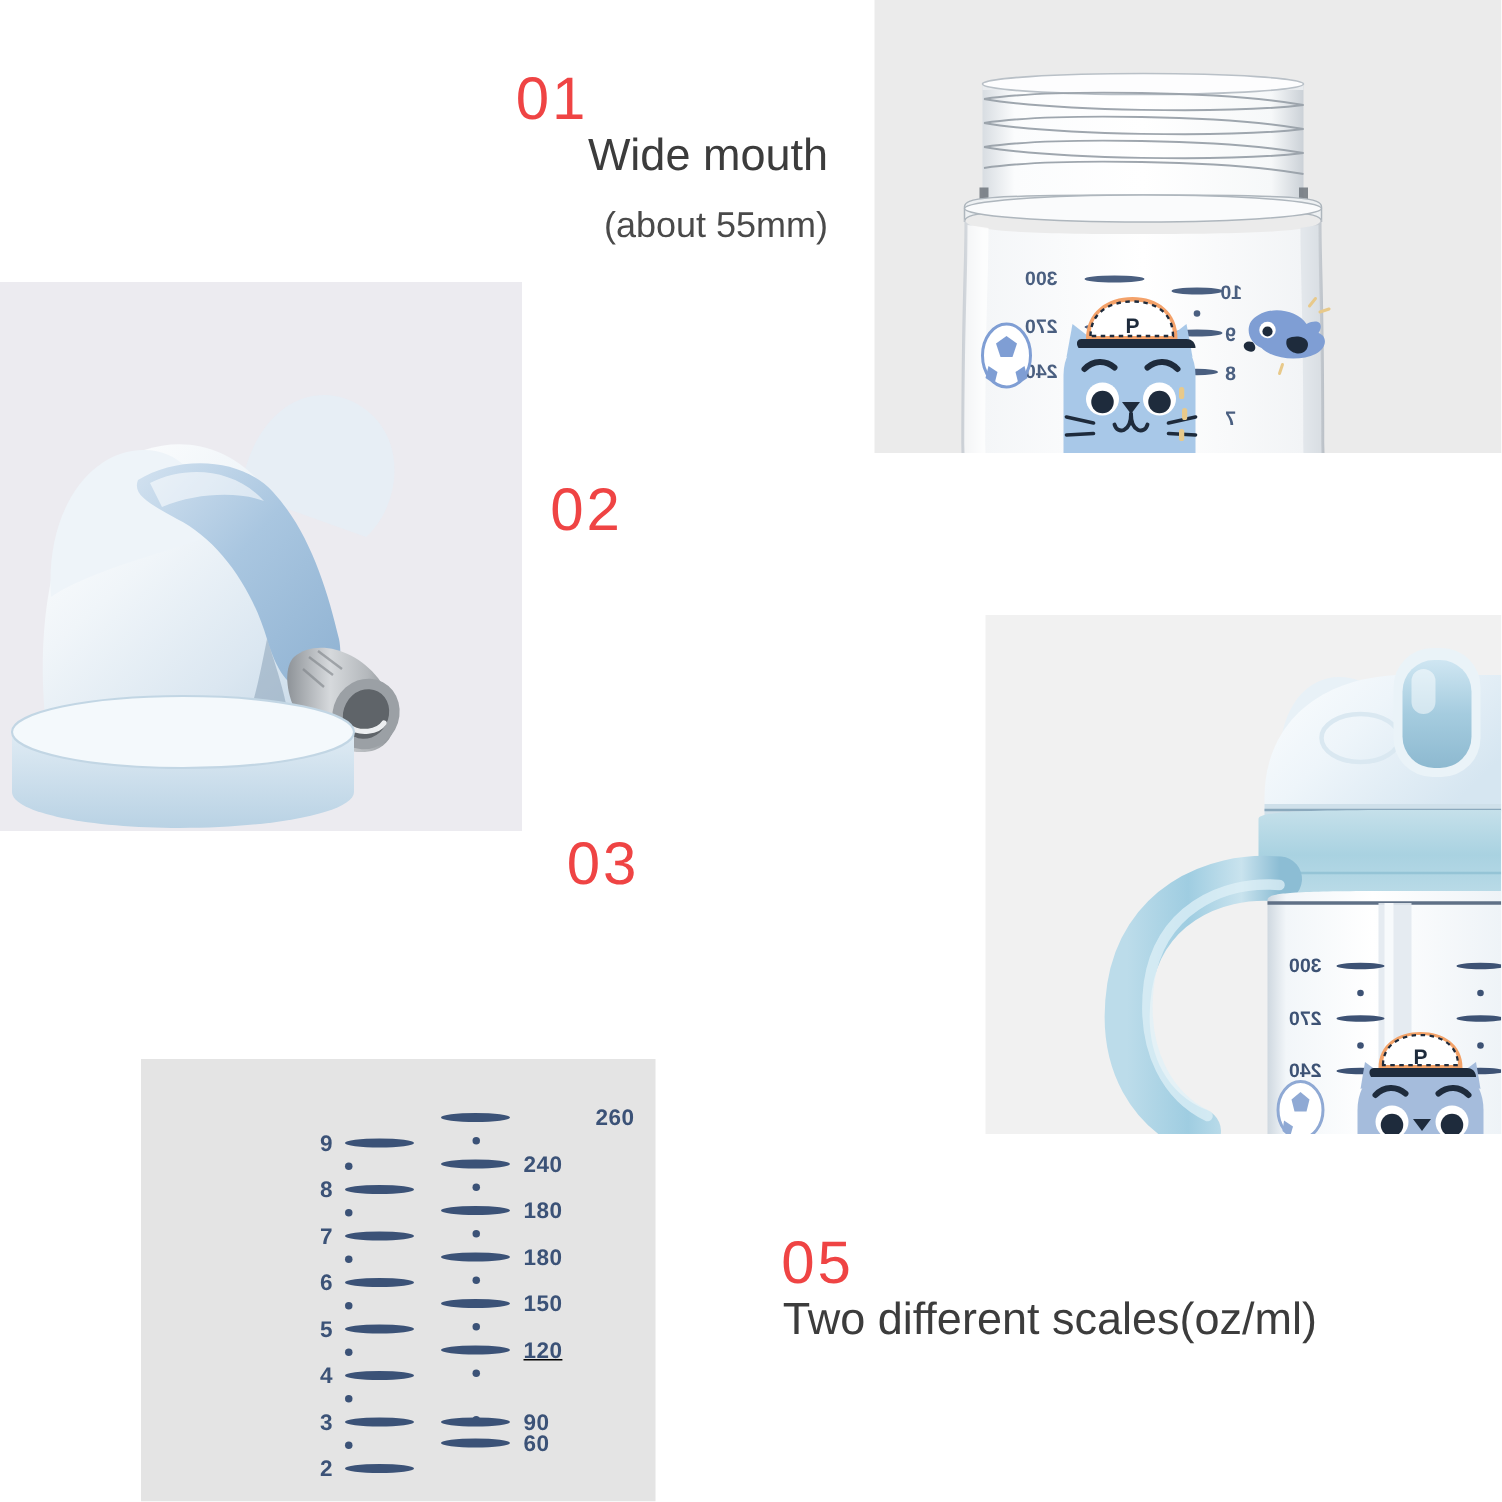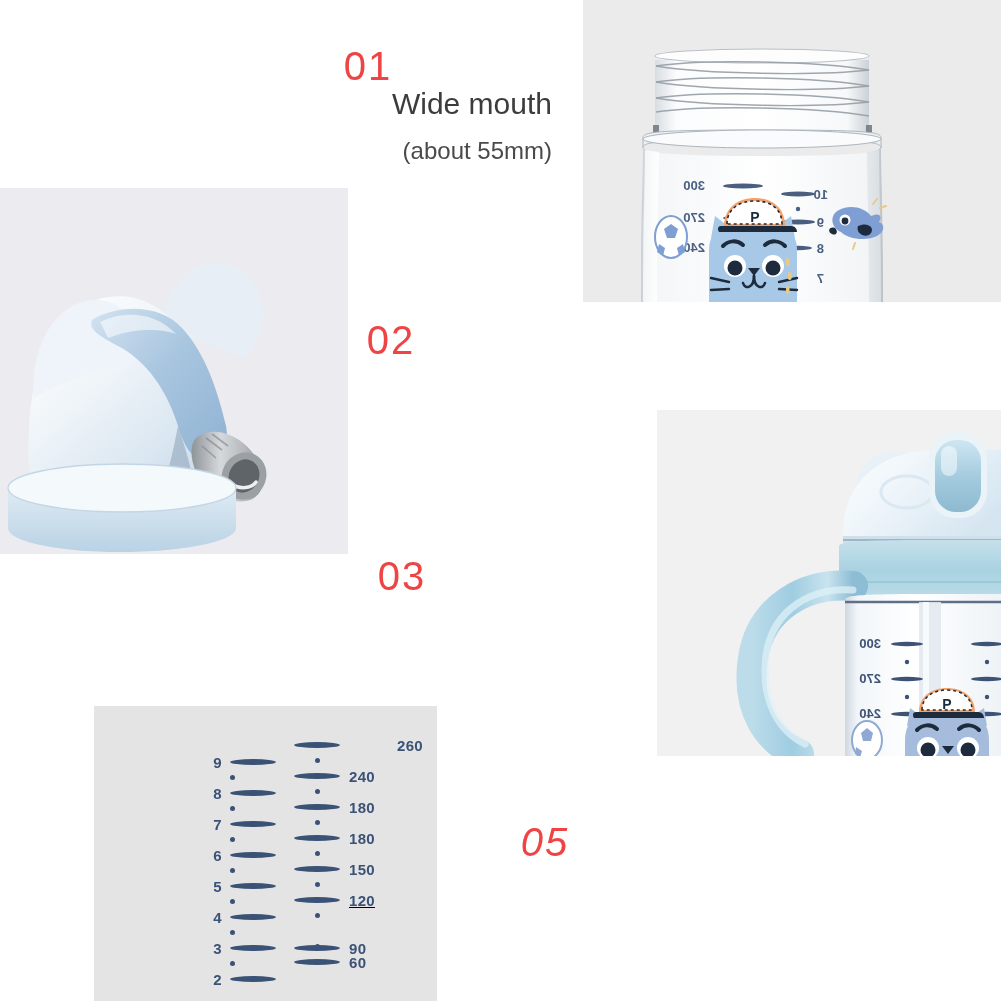--- a/index.html
+++ b/index.html
@@ -25,21 +25,21 @@
     font-weight:400;
     margin-top:16px;
   }
   #feat-01{left:252px;top:46px;width:300px;text-align:right;}
   #feat-01 .num{text-align:center;padding-right:68px;}
   #feat-02{left:230px;top:320px;width:440px;text-align:right;}
   #feat-02 .num{text-align:center;padding-right:118px;}
   #feat-03{left:260px;top:556px;width:372px;text-align:right;}
   #feat-03 .num{text-align:center;padding-right:88px;}
   #feat-05{left:400px;top:822px;width:478px;text-align:right;}
-  #feat-05 .num{text-align:center;padding-right:188px;font-style:italic;}
+  #feat-05 .num{text-align:center;padding-right:188px;}
 
   
   #panel-widemouth{left:583px;top:0;width:418px;height:302px;background:#ebebeb;}
   #panel-cover{left:0;top:188px;width:348px;height:366px;background:#ecebf0;}
   #panel-handle{left:657px;top:410px;width:344px;height:346px;background:#f1f1f1;}
   #panel-scale{left:94px;top:706px;width:343px;height:295px;background:#e4e4e4;}
 
   
   .wm-stage{position:absolute;left:0;top:0;width:100%;height:100%;}
 
@@ -511,13 +511,14 @@
 <div class="feat" id="feat-02">
   <div class="num">02</div>
 </div>
 
 <div class="feat" id="feat-03">
   <div class="num">03</div>
 </div>
 
 <div class="feat" id="feat-05">
   <div class="num">05</div>
+  <div class="title">Two different scales(oz/ml)</div>
 </div>
 
 </body></html>

